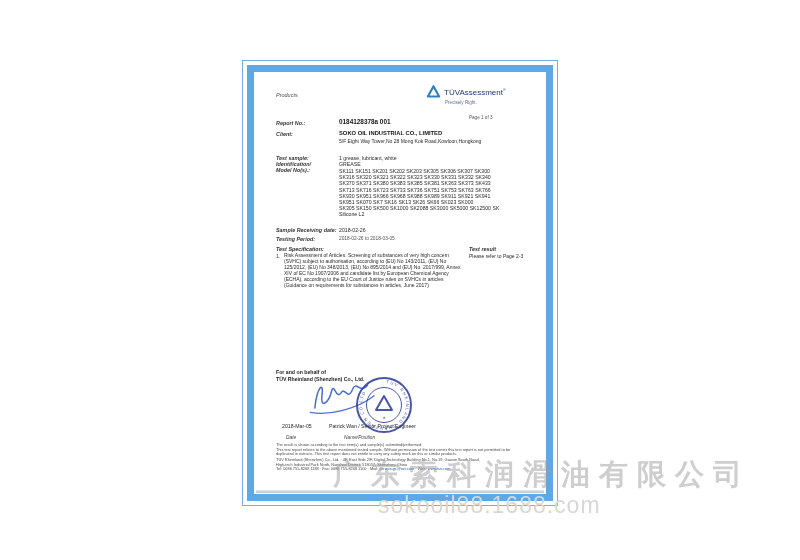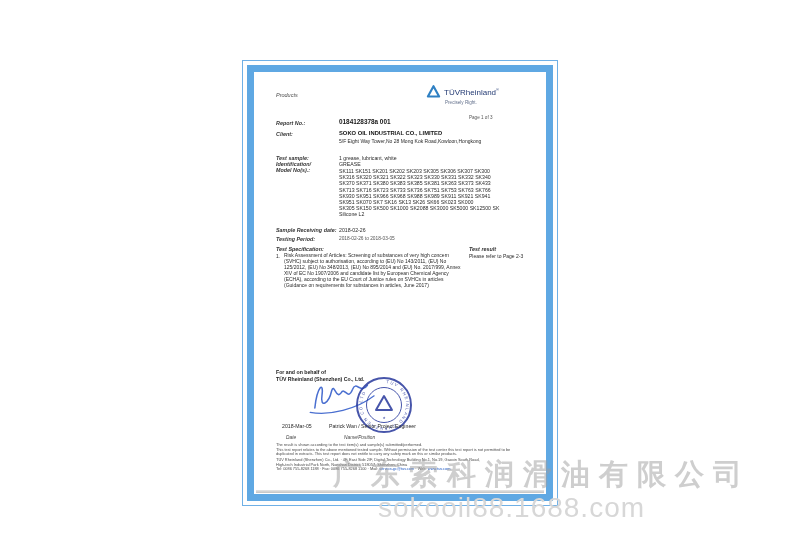--- a/index.html
+++ b/index.html
@@ -44,40 +44,40 @@
   .date-lbl{position:absolute;left:32px;top:363px;font-size:4.8px;font-style:italic;color:#444;}
   .name-lbl{position:absolute;left:90px;top:363px;font-size:4.8px;font-style:italic;color:#444;}
   
   .disc{position:absolute;left:22px;top:371px;width:256px;font-size:3.9px;line-height:4.6px;color:#4a4a4a;}
   .addr{position:absolute;left:22px;top:386px;width:256px;font-size:3.9px;line-height:4.6px;color:#4a4a4a;}
   .lnk{color:#1a56c4;}
   
   .wm-cn{position:absolute;left:333px;top:455px;font-size:29px;font-weight:bold;letter-spacing:9px;
          color:#9e9e9e;opacity:.5;white-space:nowrap;z-index:5;
          font-family:"Liberation Sans",sans-serif;}
-  .wm-domain{position:absolute;left:378px;top:492px;font-size:28px;letter-spacing:1px;
+  .wm-domain{position:absolute;left:378px;top:492px;font-size:23px;letter-spacing:1px;
              color:#d7d7d7;white-space:nowrap;z-index:5;}
 </style>
 </head>
 <body>
 
 <div class="canvas">
 
   <div class="doc-outer">
     <div class="doc-frame">
       <div class="doc-content">
 
         <div class="products">Products</div>
 
         <div class="logo">
           <div class="logo-row">
             <svg class="logo-tri" viewBox="0 0 24 24">
               <path d="M12 3.5 L21 20 H3 Z" fill="none" stroke="#2f80c3" stroke-width="3.4" stroke-linejoin="round"></path>
             </svg>
-            <span class="brand"><b>TÜV</b><span>Rheinland</span><sup>®</sup></span>
+            <span class="brand"><b>TÜV</b><span>Assessment</span><sup>®</sup></span>
           </div>
           <div class="tagline">Precisely Right.</div>
         </div>
 
         <div class="page-ind">Page 1 of 3</div>
 
         <div class="lbl" style="top:48px">Report No.:</div>
         <div class="val bold" style="top:46px">0184128378a 001</div>
 
         <div class="lbl" style="top:59px">Client:</div>

